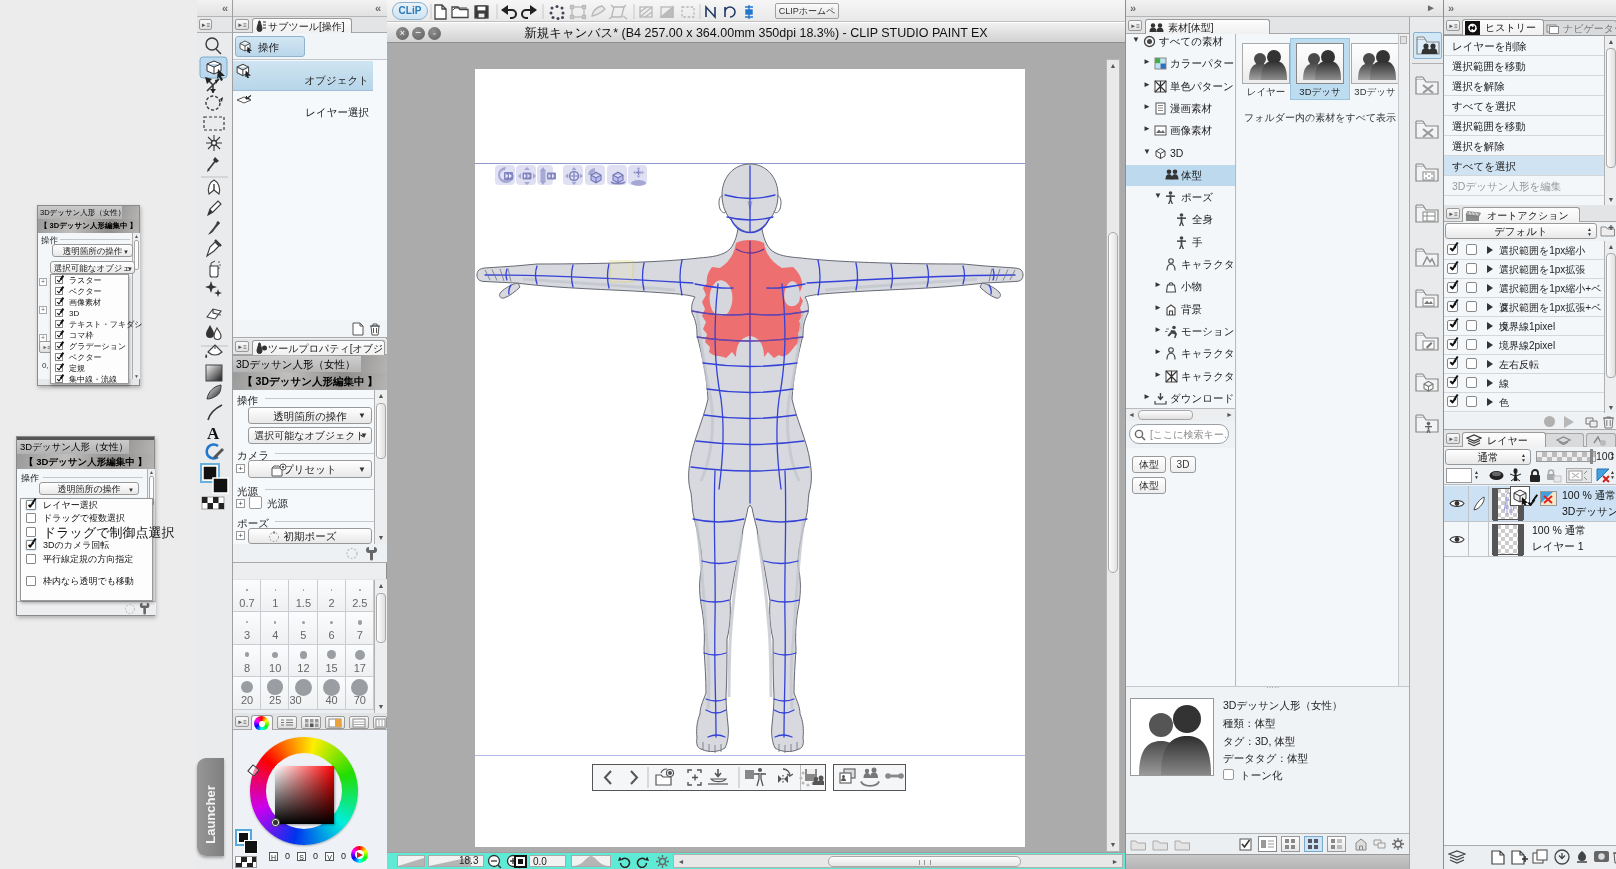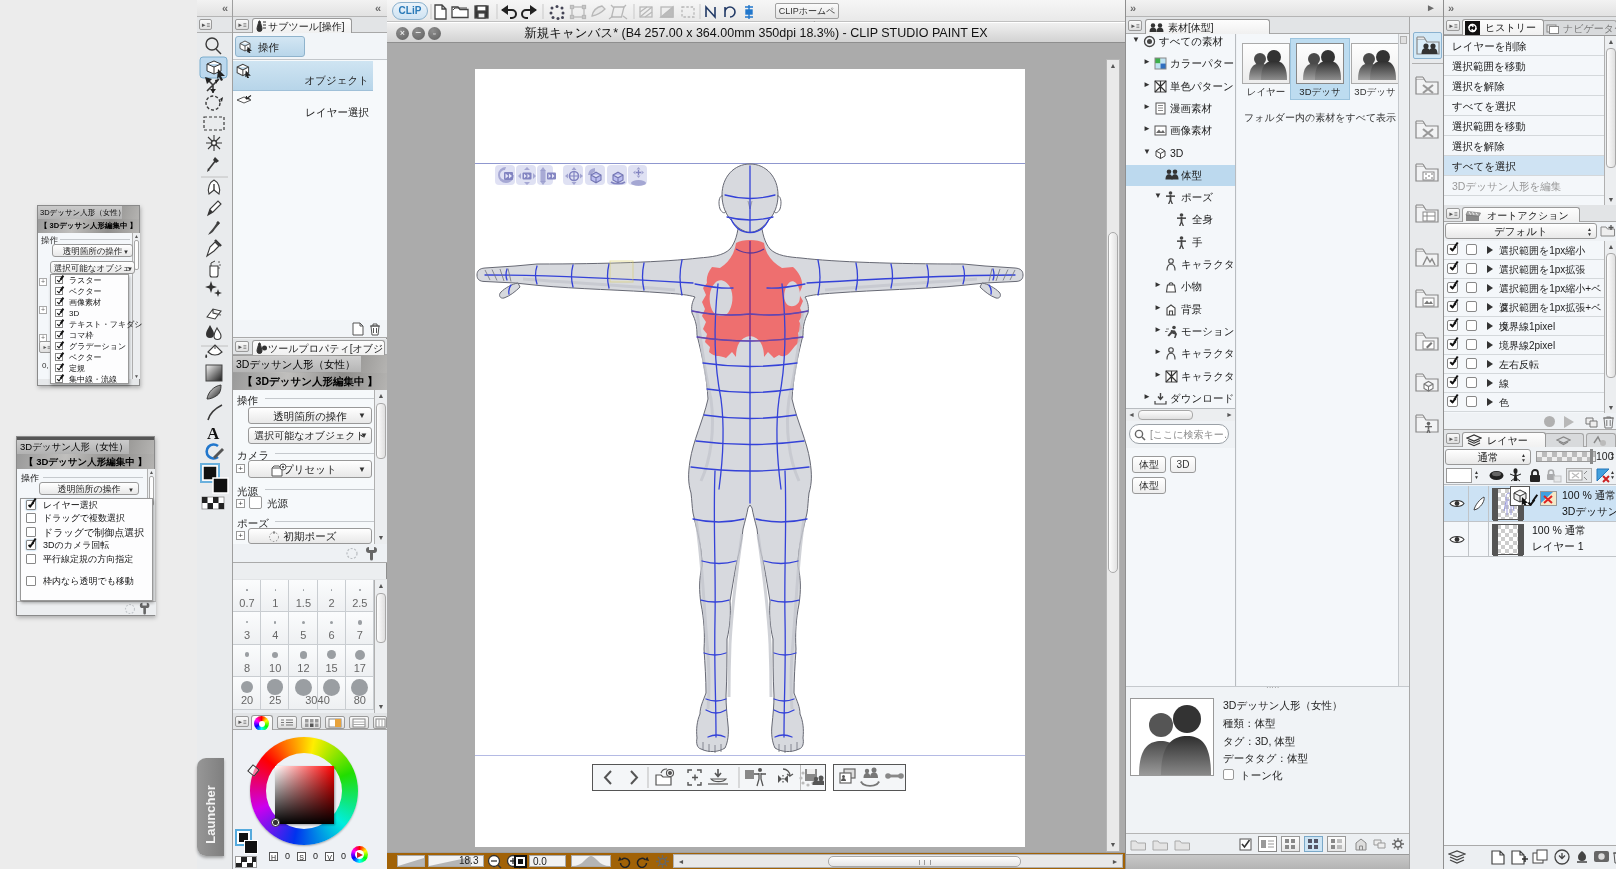--- a/index.html
+++ b/index.html
@@ -133,21 +133,21 @@
         <span style="position:absolute;left:5px;top:1px;width:10px;height:10px;border:1px solid #888;background:#fff;border-radius:1px;box-shadow:0 0 2px #7ab3d9;">
           <span style="position:absolute;left:1px;top:2px;width:6px;height:3px;border-left:2px solid #111;border-bottom:2px solid #111;transform:rotate(-50deg);"></span>
           <span style="position:absolute;left:6px;top:-3px;width:2px;height:6px;background:#111;transform:rotate(35deg);"></span>
         </span>
         <span style="position:absolute;left:22px;white-space:nowrap;">レイヤー選択</span>
       </div>
       <div style="position:relative;height:13.4px;font-size:9px;color:#111;line-height:13px;">
         <span style="position:absolute;left:5px;top:1px;width:10px;height:10px;border:1px solid #888;background:#fff;border-radius:1px;"></span>
         <span style="position:absolute;left:22px;white-space:nowrap;">ドラッグで複数選択</span>
       </div>
-      <div style="position:relative;height:13.4px;font-size:10px;color:#111;line-height:13px;text-align:center;">
+      <div style="position:relative;height:13.4px;font-size:13px;color:#111;line-height:13px;text-align:center;">
         <span style="position:absolute;left:5px;top:1px;width:10px;height:10px;border:1px solid #888;background:#fff;border-radius:1px;"></span>
         <span style="position:absolute;left:22px;white-space:nowrap;">ドラッグで制御点選択</span>
       </div>
       <div style="position:relative;height:13.4px;font-size:9px;color:#111;line-height:13px;">
         <span style="position:absolute;left:5px;top:1px;width:10px;height:10px;border:1px solid #888;background:#fff;border-radius:1px;box-shadow:0 0 2px #7ab3d9;">
           <span style="position:absolute;left:1px;top:2px;width:6px;height:3px;border-left:2px solid #111;border-bottom:2px solid #111;transform:rotate(-50deg);"></span>
           <span style="position:absolute;left:6px;top:-3px;width:2px;height:6px;background:#111;transform:rotate(35deg);"></span>
         </span>
         <span style="position:absolute;left:22px;white-space:nowrap;">3Dのカメラ回転</span>
       </div>
@@ -485,29 +485,29 @@
       <div class="abs" style="left:0px;top:97.19999999999999px;width:28.2px;height:32.4px;background:linear-gradient(#fbfcfd,#eef0f2);border-right:1px solid #c9cdd1;border-bottom:1px solid #c9cdd1;">
         <div class="abs" style="left:7.8px;top:3.8px;width:12.4px;height:12.4px;border-radius:6.2px;background:#9a9ea2;"></div>
         <div class="abs" style="left:0;top:17px;width:28px;text-align:center;font-size:11px;color:#666;">20</div>
       </div>
       <div class="abs" style="left:28.2px;top:97.19999999999999px;width:28.2px;height:32.4px;background:linear-gradient(#fbfcfd,#eef0f2);border-right:1px solid #c9cdd1;border-bottom:1px solid #c9cdd1;">
         <div class="abs" style="left:6.25px;top:2.25px;width:15.5px;height:15.5px;border-radius:7.75px;background:#9a9ea2;"></div>
         <div class="abs" style="left:0;top:17px;width:28px;text-align:center;font-size:11px;color:#666;">25</div>
       </div>
       <div class="abs" style="left:56.4px;top:97.19999999999999px;width:28.2px;height:32.4px;background:linear-gradient(#fbfcfd,#eef0f2);border-right:1px solid #c9cdd1;border-bottom:1px solid #c9cdd1;">
         <div class="abs" style="left:5.5px;top:1.5px;width:17px;height:17px;border-radius:8.5px;background:#9a9ea2;"></div>
-        <div class="abs" style="left:0;top:17px;width:28px;text-align:right;font-size:11px;color:#666;">30</div>
+        <div class="abs" style="left:0;top:17px;width:28px;text-align:left;font-size:11px;color:#666;">30</div>
       </div>
       <div class="abs" style="left:84.6px;top:97.19999999999999px;width:28.2px;height:32.4px;background:linear-gradient(#fbfcfd,#eef0f2);border-right:1px solid #c9cdd1;border-bottom:1px solid #c9cdd1;">
         <div class="abs" style="left:5.5px;top:1.5px;width:17px;height:17px;border-radius:8.5px;background:#9a9ea2;"></div>
-        <div class="abs" style="left:0;top:17px;width:28px;text-align:left;font-size:11px;color:#666;">40</div>
+        <div class="abs" style="left:0;top:17px;width:28px;text-align:center;font-size:11px;color:#666;">40</div>
       </div>
       <div class="abs" style="left:112.8px;top:97.19999999999999px;width:28.2px;height:32.4px;background:linear-gradient(#fbfcfd,#eef0f2);border-right:1px solid #c9cdd1;border-bottom:1px solid #c9cdd1;">
         <div class="abs" style="left:5.5px;top:1.5px;width:17px;height:17px;border-radius:8.5px;background:#9a9ea2;"></div>
-        <div class="abs" style="left:0;top:17px;width:28px;text-align:center;font-size:11px;color:#666;">80</div>
+        <div class="abs" style="left:0;top:17px;width:28px;text-align:center;font-size:11px;color:#666;">70</div>
       </div>
     </div>
   <div class="abs scroll-v" style="left:141px;top:580px;width:13px;height:133px;">
     <div style="font-size:7px;text-align:center;color:#555;line-height:12px;">▲</div>
     <div class="abs" style="left:1px;top:13px;width:10px;height:50px;background:linear-gradient(90deg,#fdfdfd,#dfdfdf);border:1px solid #a8a8a8;border-radius:4px;"></div>
     <div class="abs" style="bottom:0;width:100%;font-size:7px;text-align:center;color:#555;line-height:12px;">▼</div>
   </div>
 
   <div class="abs tabrow" style="left:0;top:713px;width:154px;height:17px;">
     <div class="mbtn abs" style="left:2px;top:3px;width:14px;height:11px;font-size:6px;color:#555;text-align:center;line-height:10px;">►≡</div>
@@ -877,21 +877,21 @@
       </svg>
     </div>
   </div>
 
   <div class="abs" style="left:719px;top:59px;width:14px;height:793px;background:#e9e9e9;border:1px solid #b5b5b5;">
     <div class="abs" style="left:0px;top:0px;width:12px;height:12px;font-size:7px;text-align:center;line-height:12px;color:#555;">▲</div>
     <div class="abs" style="left:1px;top:172px;width:10px;height:341px;background:linear-gradient(90deg,#fdfdfd,#e2e2e2);border:1px solid #aaa;border-radius:5px;"></div>
     <div class="abs" style="left:0px;bottom:0px;width:12px;height:12px;font-size:7px;text-align:center;line-height:12px;color:#555;">▼</div>
   </div>
 
-  <div id="statusbar" class="abs" style="left:0;top:852px;width:738px;height:17px;background:#a16207;border-top:1px solid #9f9f9f;">
+  <div id="statusbar" class="abs" style="left:0;top:852px;width:738px;height:17px;background:#5eead4;border-top:1px solid #9f9f9f;">
     <div class="abs" style="left:10px;top:2px;width:28px;height:12px;background:#f2f2f2;border:1px solid #aaa;"><svg width="26" height="10">
           <path d="M0,10 L26,10 L26,2 Z" fill="#b5b5b5"></path>
         </svg></div>
     <div class="abs" style="left:41px;top:2px;width:56px;height:12px;background:#f2f2f2;border:1px solid #aaa;"><svg width="54" height="10">
           <path d="M0,10 L42,10 L42,1 Z" fill="#b5b5b5"></path>
         </svg></div>
     <div class="abs" style="left:72px;top:2px;font-size:10px;color:#222;background:transparent;">18.3</div>
     <svg class="abs" style="left:100px;top:1px;" width="15" height="15">
         <circle cx="7" cy="7" r="5.5" fill="#fff" stroke="#333" stroke-width="1.3"></circle>
         <path d="M4,7 h6" stroke="#333" stroke-width="1.3"></path>

